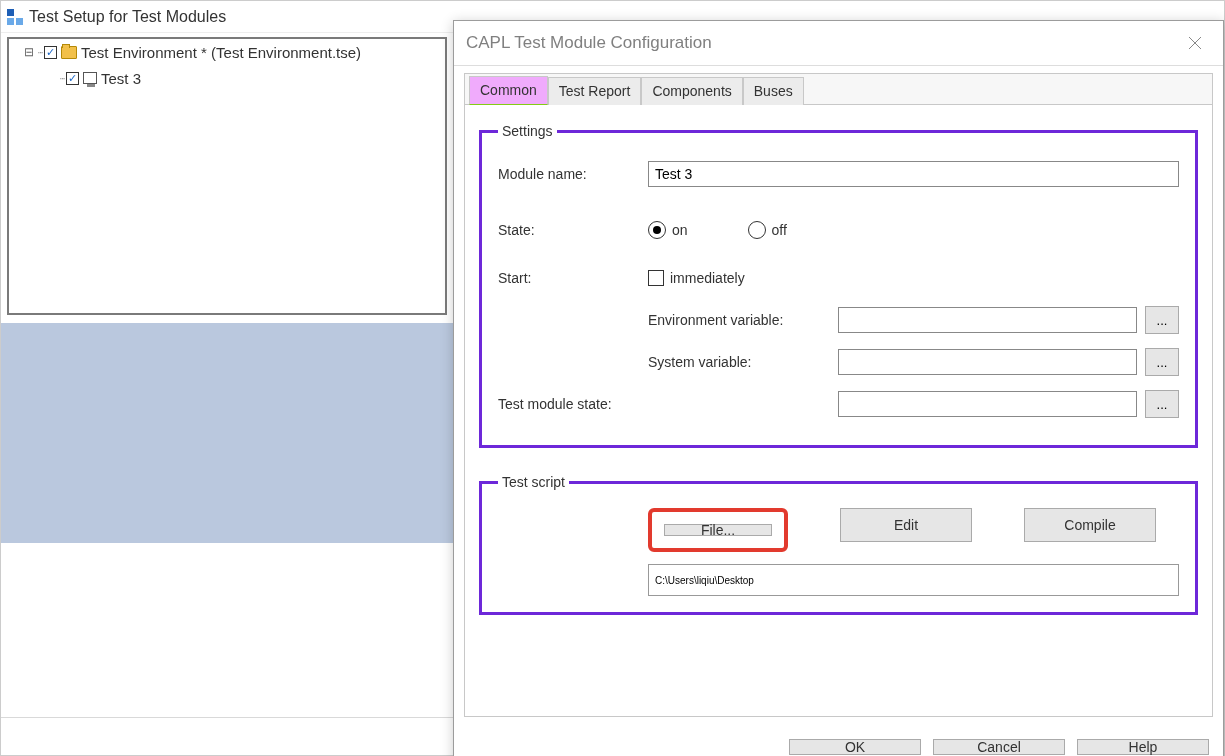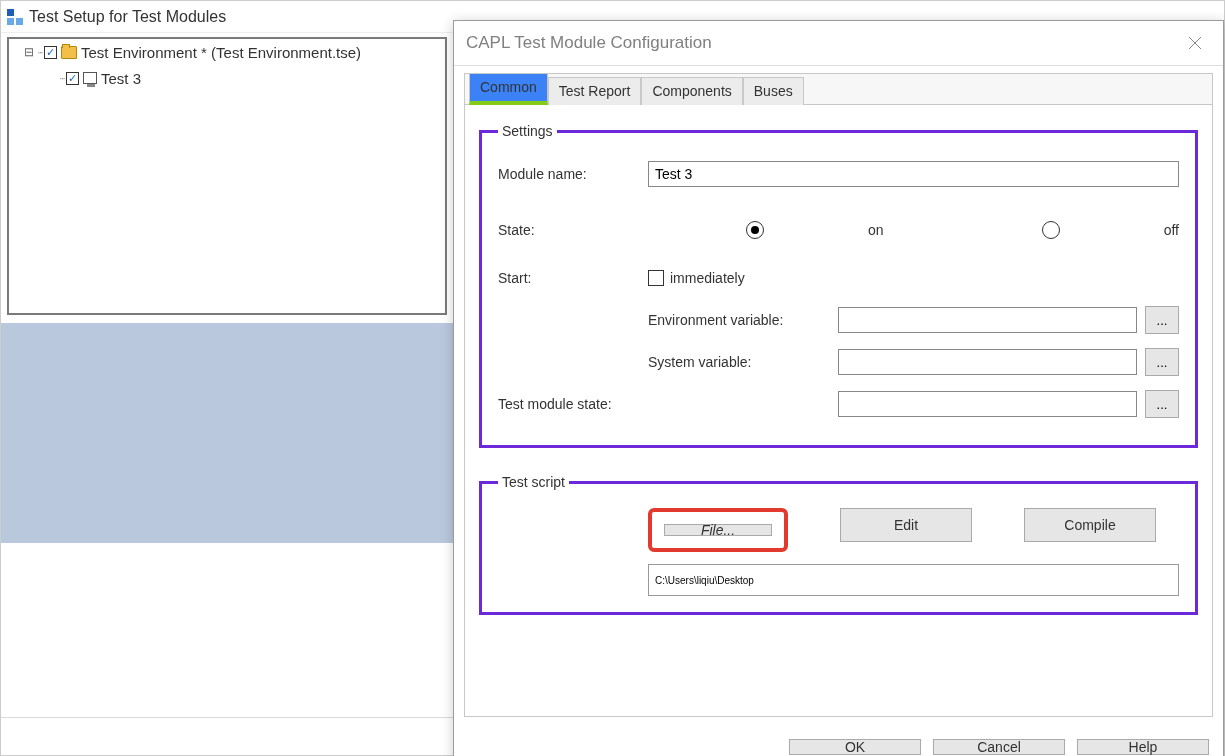--- a/index.html
+++ b/index.html
@@ -101,21 +101,21 @@
   .tabs{
     display:flex;align-items:flex-end;height:30px;
     padding-left:4px;
   }
   .tab{
     padding:5px 10px 6px;font-size:14px;color:#333;
     background:#ececec;border:1px solid #c8c8c8;border-bottom:none;
     margin-right:0;position:relative;top:1px;cursor:pointer;
   }
   .tab.active{
-    background:#3b82f6;border-bottom:4px solid #84cc16;
+    background:#f0abfc;border-bottom:1px solid #84cc16;
   }
   .tab-content{
     background:#fff;border-top:1px solid #c8c8c8;
     height:calc(100% - 30px);
     padding:18px 14px;
   }
   fieldset{
     border:3px solid #6d28d9;margin:0 0 26px 0;padding:18px 16px 16px;
     font-size:14px;
   }
@@ -141,21 +141,21 @@
   .radio-lab{margin-right:60px;}
   .chk{
     width:16px;height:16px;border:1px solid #333;margin-right:6px;
   }
   .script-btns{display:flex;gap:52px;margin-bottom:12px;}
   .btn{
     width:132px;height:34px;border:1px solid #aaa;background:#e6e6e6;
     display:flex;align-items:center;justify-content:center;
     font-size:14px;cursor:pointer;
   }
-  .btn.highlight-wrap{border:4px solid #e23a2e;border-radius:6px;padding:12px;background:transparent;width:140px;height:44px;font-style:italic;}
+  .btn.highlight-wrap{border:4px solid #e23a2e;border-radius:6px;padding:12px;background:transparent;width:140px;height:44px;}
   .btn.highlight-wrap .inner{width:100%;height:100%;background:#e6e6e6;border:1px solid #aaa;display:flex;align-items:center;justify-content:center;}
   .path-box{
     width:100%;height:32px;border:1px solid #999;padding:4px 6px;font-size:10px;
   }
   .dlg-footer{
     position:absolute;left:0;right:0;bottom:0;height:56px;
     display:flex;justify-content:flex-end;align-items:center;
     padding-right:14px;gap:12px;
   }
   .footer-btn{
@@ -217,21 +217,21 @@
     <div class="tab-content">
 
       <fieldset>
         <legend>Settings</legend>
 
         <div class="row">
           <span class="lab1">Module name:</span>
           <input class="txt" value="Test 3" style="">
         </div>
 
-        <div class="row" style="margin-top:22px;justify-content:space-between;">
+        <div class="row" style="margin-top:22px;">
           <span class="lab1">State:</span>
           <span class="radio checked"></span>
           <span class="radio-lab">on</span>
           <span class="radio"></span>
           <span>off</span>
         </div>
 
         <div class="row" style="margin-top:14px;">
           <span class="lab1">Start:</span>
           <span class="chk"></span>

